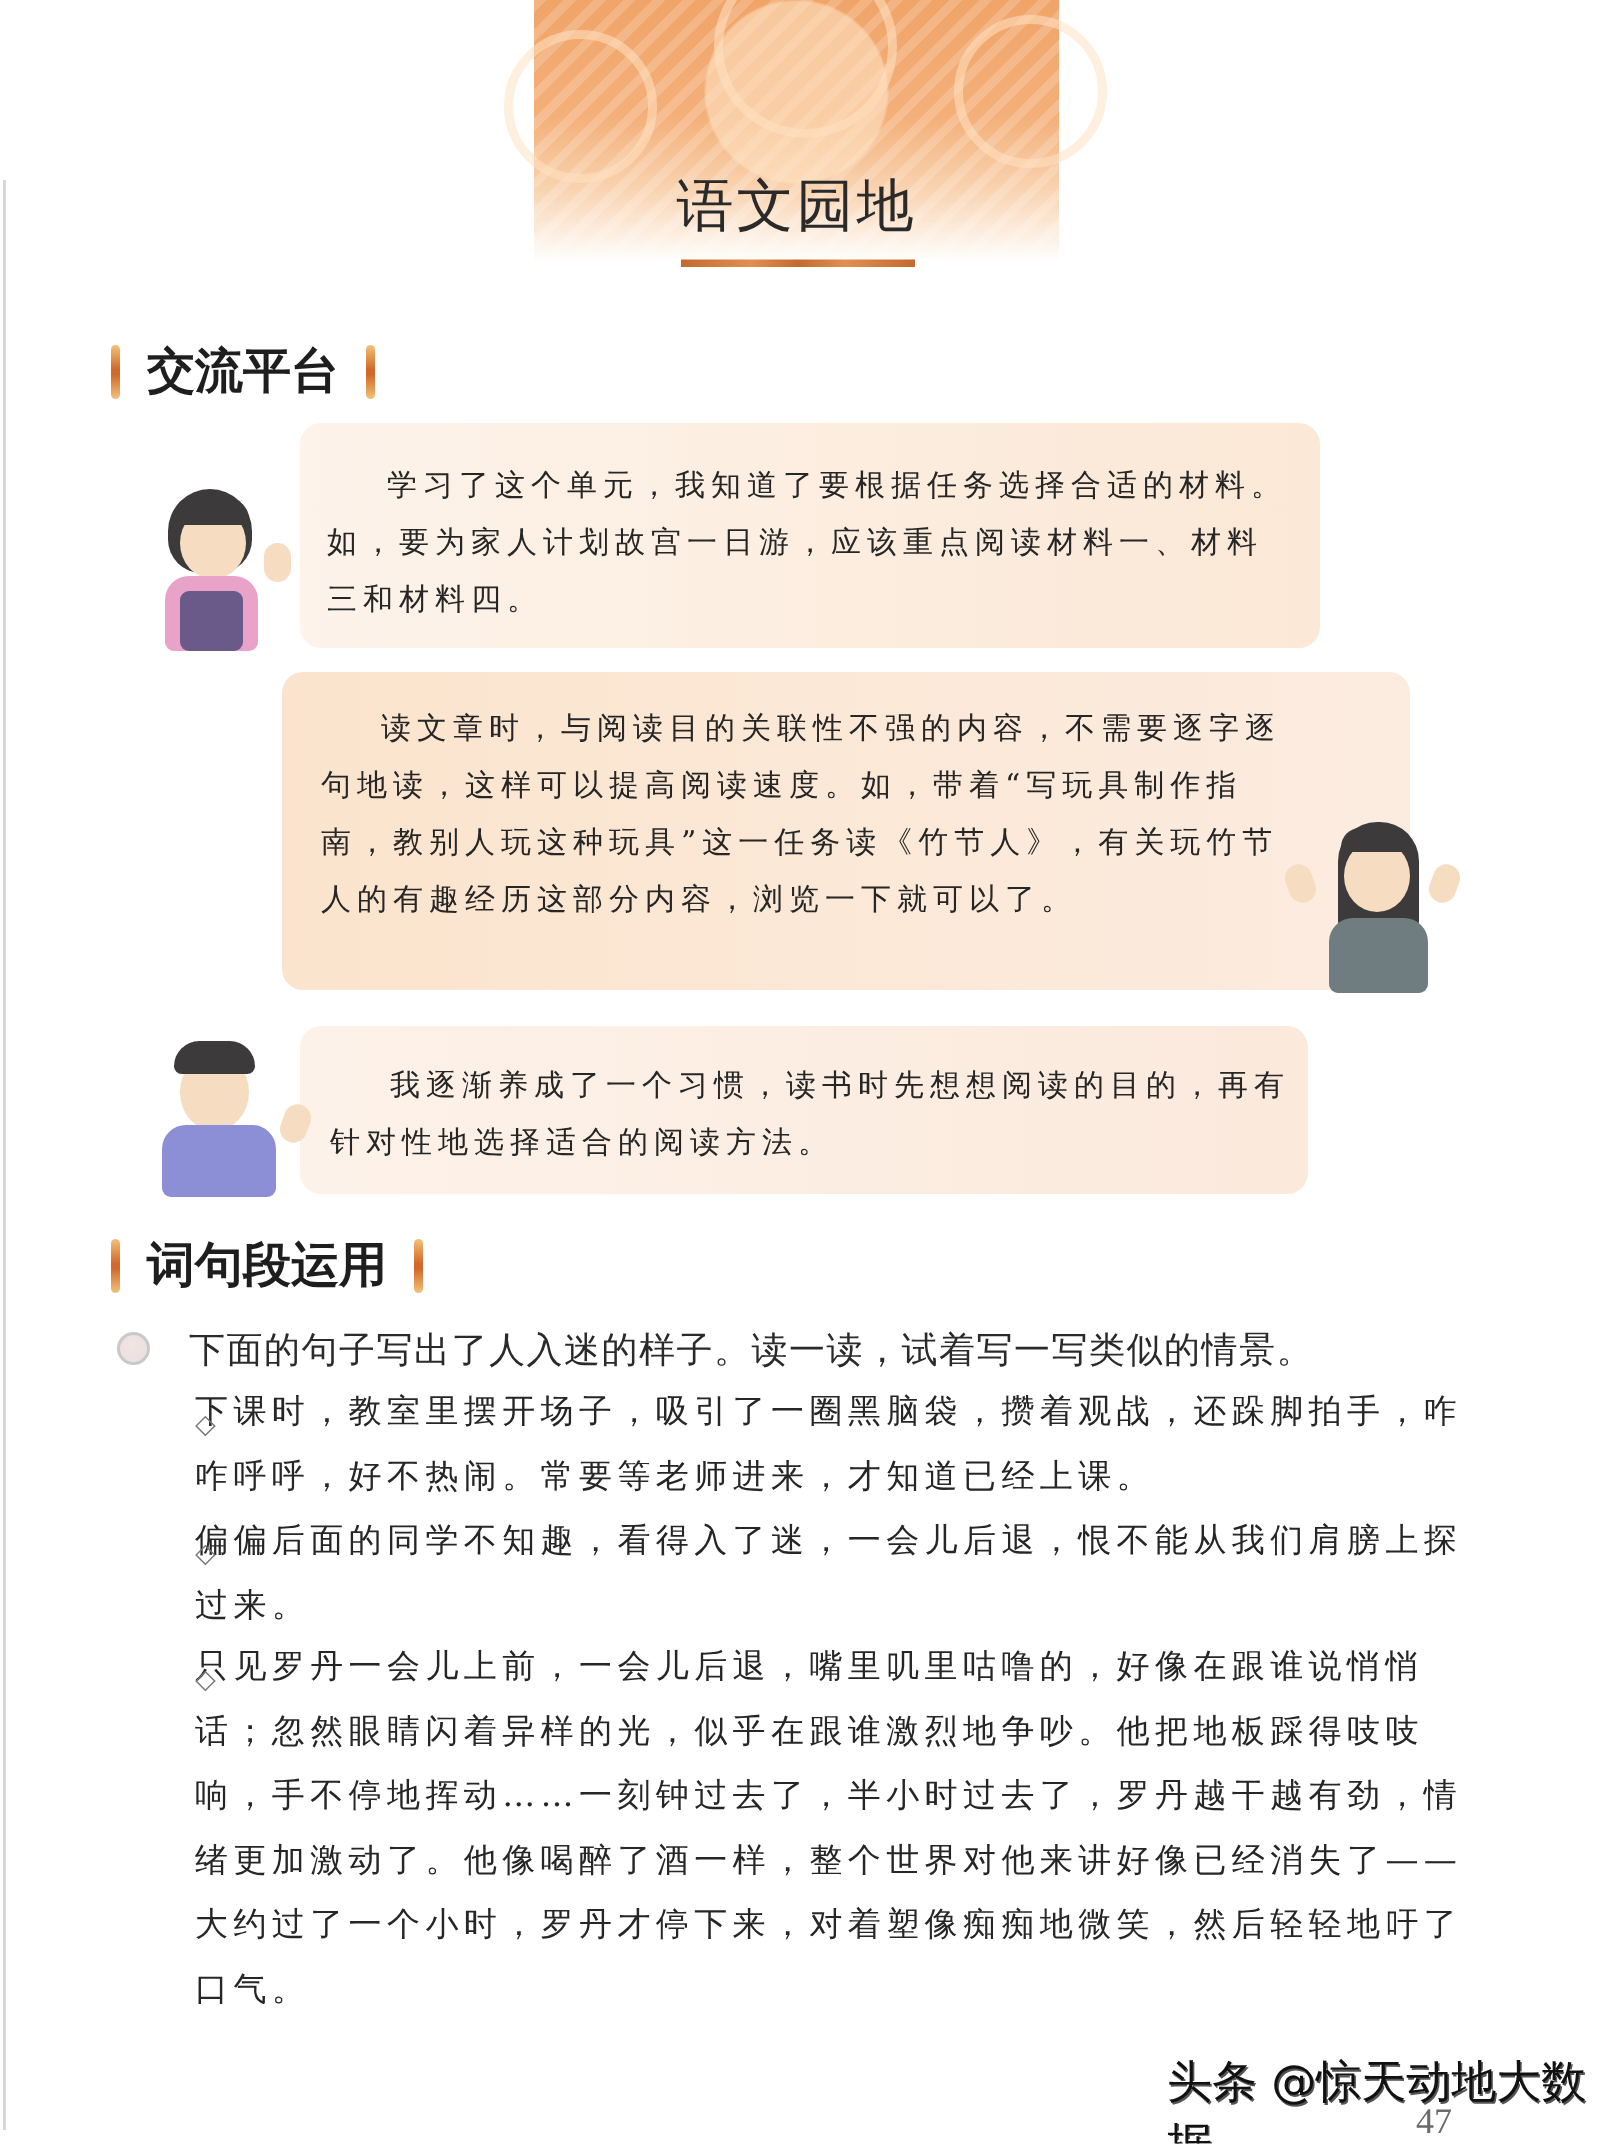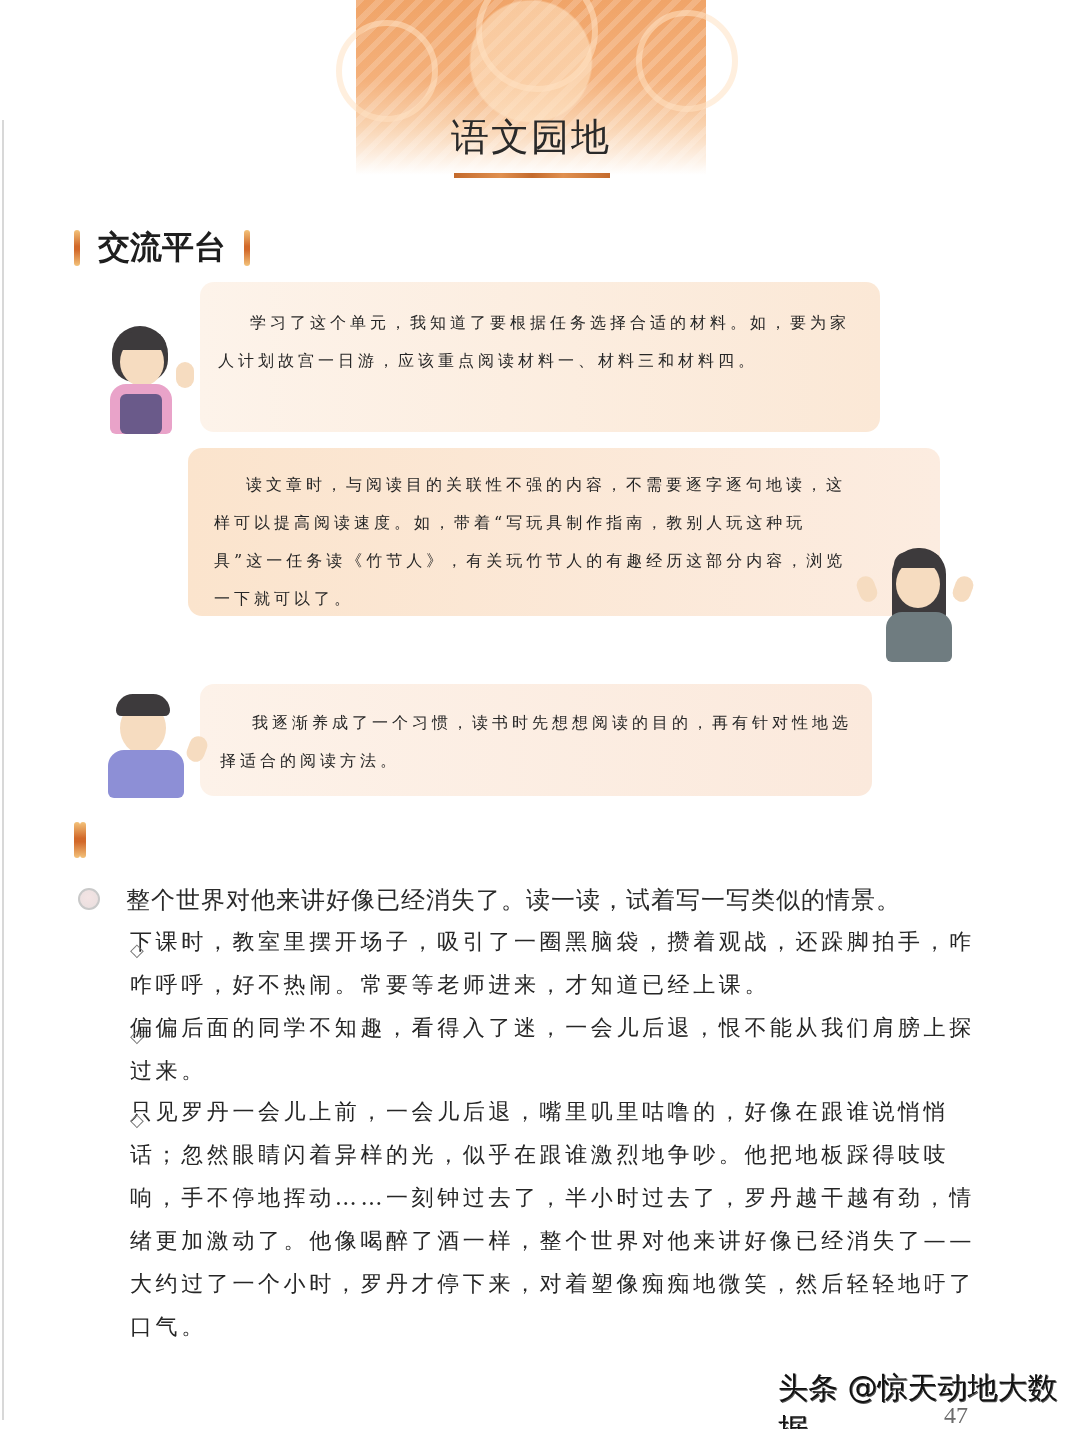--- a/index.html
+++ b/index.html
@@ -40,26 +40,26 @@
       font-size: 32px; color: #1e1e1e; font-weight: bold;
     }
     .sec-bar {
       width: 6px; height: 36px; border-radius: 3px;
       background: linear-gradient(180deg, #f3c27a 0%, #d2692a 45%, #d2692a 55%, #f3c27a 100%);
     }
     .sec-heading .label { margin: 0 18px 0 18px; }
     
     .bubble {
       position: absolute; background: #fcefe2; border-radius: 14px;
-      font-size: 16px; line-height: 38px; color: #262626;
+      font-size: 20px; line-height: 38px; color: #262626;
       letter-spacing: 4px;
     }
     .bubble p { margin: 0; text-indent: 2em; }
     .bubble1 { left: 200px; top: 282px; width: 680px; height: 150px; background: linear-gradient(90deg, #fdf3ea, #fbe8d6); }
-    .bubble2 { left: 188px; top: 448px; width: 752px; height: 168px; background: linear-gradient(90deg, #fbe4cd, #fcece0); }
+    .bubble2 { left: 188px; top: 448px; width: 752px; height: 212px; background: linear-gradient(90deg, #fbe4cd, #fcece0); }
     .bubble3 { left: 200px; top: 684px; width: 672px; height: 112px; background: linear-gradient(90deg, #fdf2e9, #fbe9dc); }
     .bubble1 .txt { position: absolute; left: 18px; top: 22px; width: 640px; }
     .bubble2 .txt { position: absolute; left: 26px; top: 18px; width: 640px; }
     .bubble3 .txt { position: absolute; left: 20px; top: 20px; width: 640px; }
     
     .kid { position: absolute; }
     .kid .head { position: absolute; border-radius: 50%; background: #f6dcc0; }
     .kid .hair { position: absolute; background: #3d3a3c; }
     .kid .body { position: absolute; border-radius: 16px 16px 6px 6px; }
     .kid .hand { position: absolute; width: 18px; height: 26px; border-radius: 9px; background: #f6dcc0; }
@@ -150,25 +150,26 @@
 </div>
 <div class="kid" style="left:102px; top:692px; width:110px; height:108px;">
   <div class="head" style="left:18px;top:10px;width:46px;height:52px;"></div>
   <div class="hair" style="left:14px;top:2px;width:54px;height:22px;border-radius:26px 26px 8px 8px;"></div>
   <div class="body" style="left:6px;top:58px;width:76px;height:48px;background:#8d8fd6;"></div>
   <div class="hand" style="left:86px;top:44px;transform:rotate(20deg);"></div>
 </div>
 
 <div class="sec-heading" style="left:74px; top:822px;">
   <span class="sec-bar"></span>
+  <span class="label">词句段运用</span>
   <span class="sec-bar"></span>
 </div>
 
 <div class="exercise-bullet"></div>
-<div class="exercise-prompt">整个世界对他来讲好像已经消失了。读一读，试着写一写类似的情景。</div>
+<div class="exercise-prompt">下面的句子写出了人入迷的样子。读一读，试着写一写类似的情景。</div>
 
 <div class="item item1">
   <span class="diamond">◇</span>
   <span class="itxt">下课时，教室里摆开场子，吸引了一圈黑脑袋，攒着观战，还跺脚拍手，咋咋呼呼，好不热闹。常要等老师进来，才知道已经上课。</span>
 </div>
 <div class="item item2">
   <span class="diamond">◇</span>
   <span class="itxt">偏偏后面的同学不知趣，看得入了迷，一会儿后退，恨不能从我们肩膀上探过来。</span>
 </div>
 <div class="item item3">

